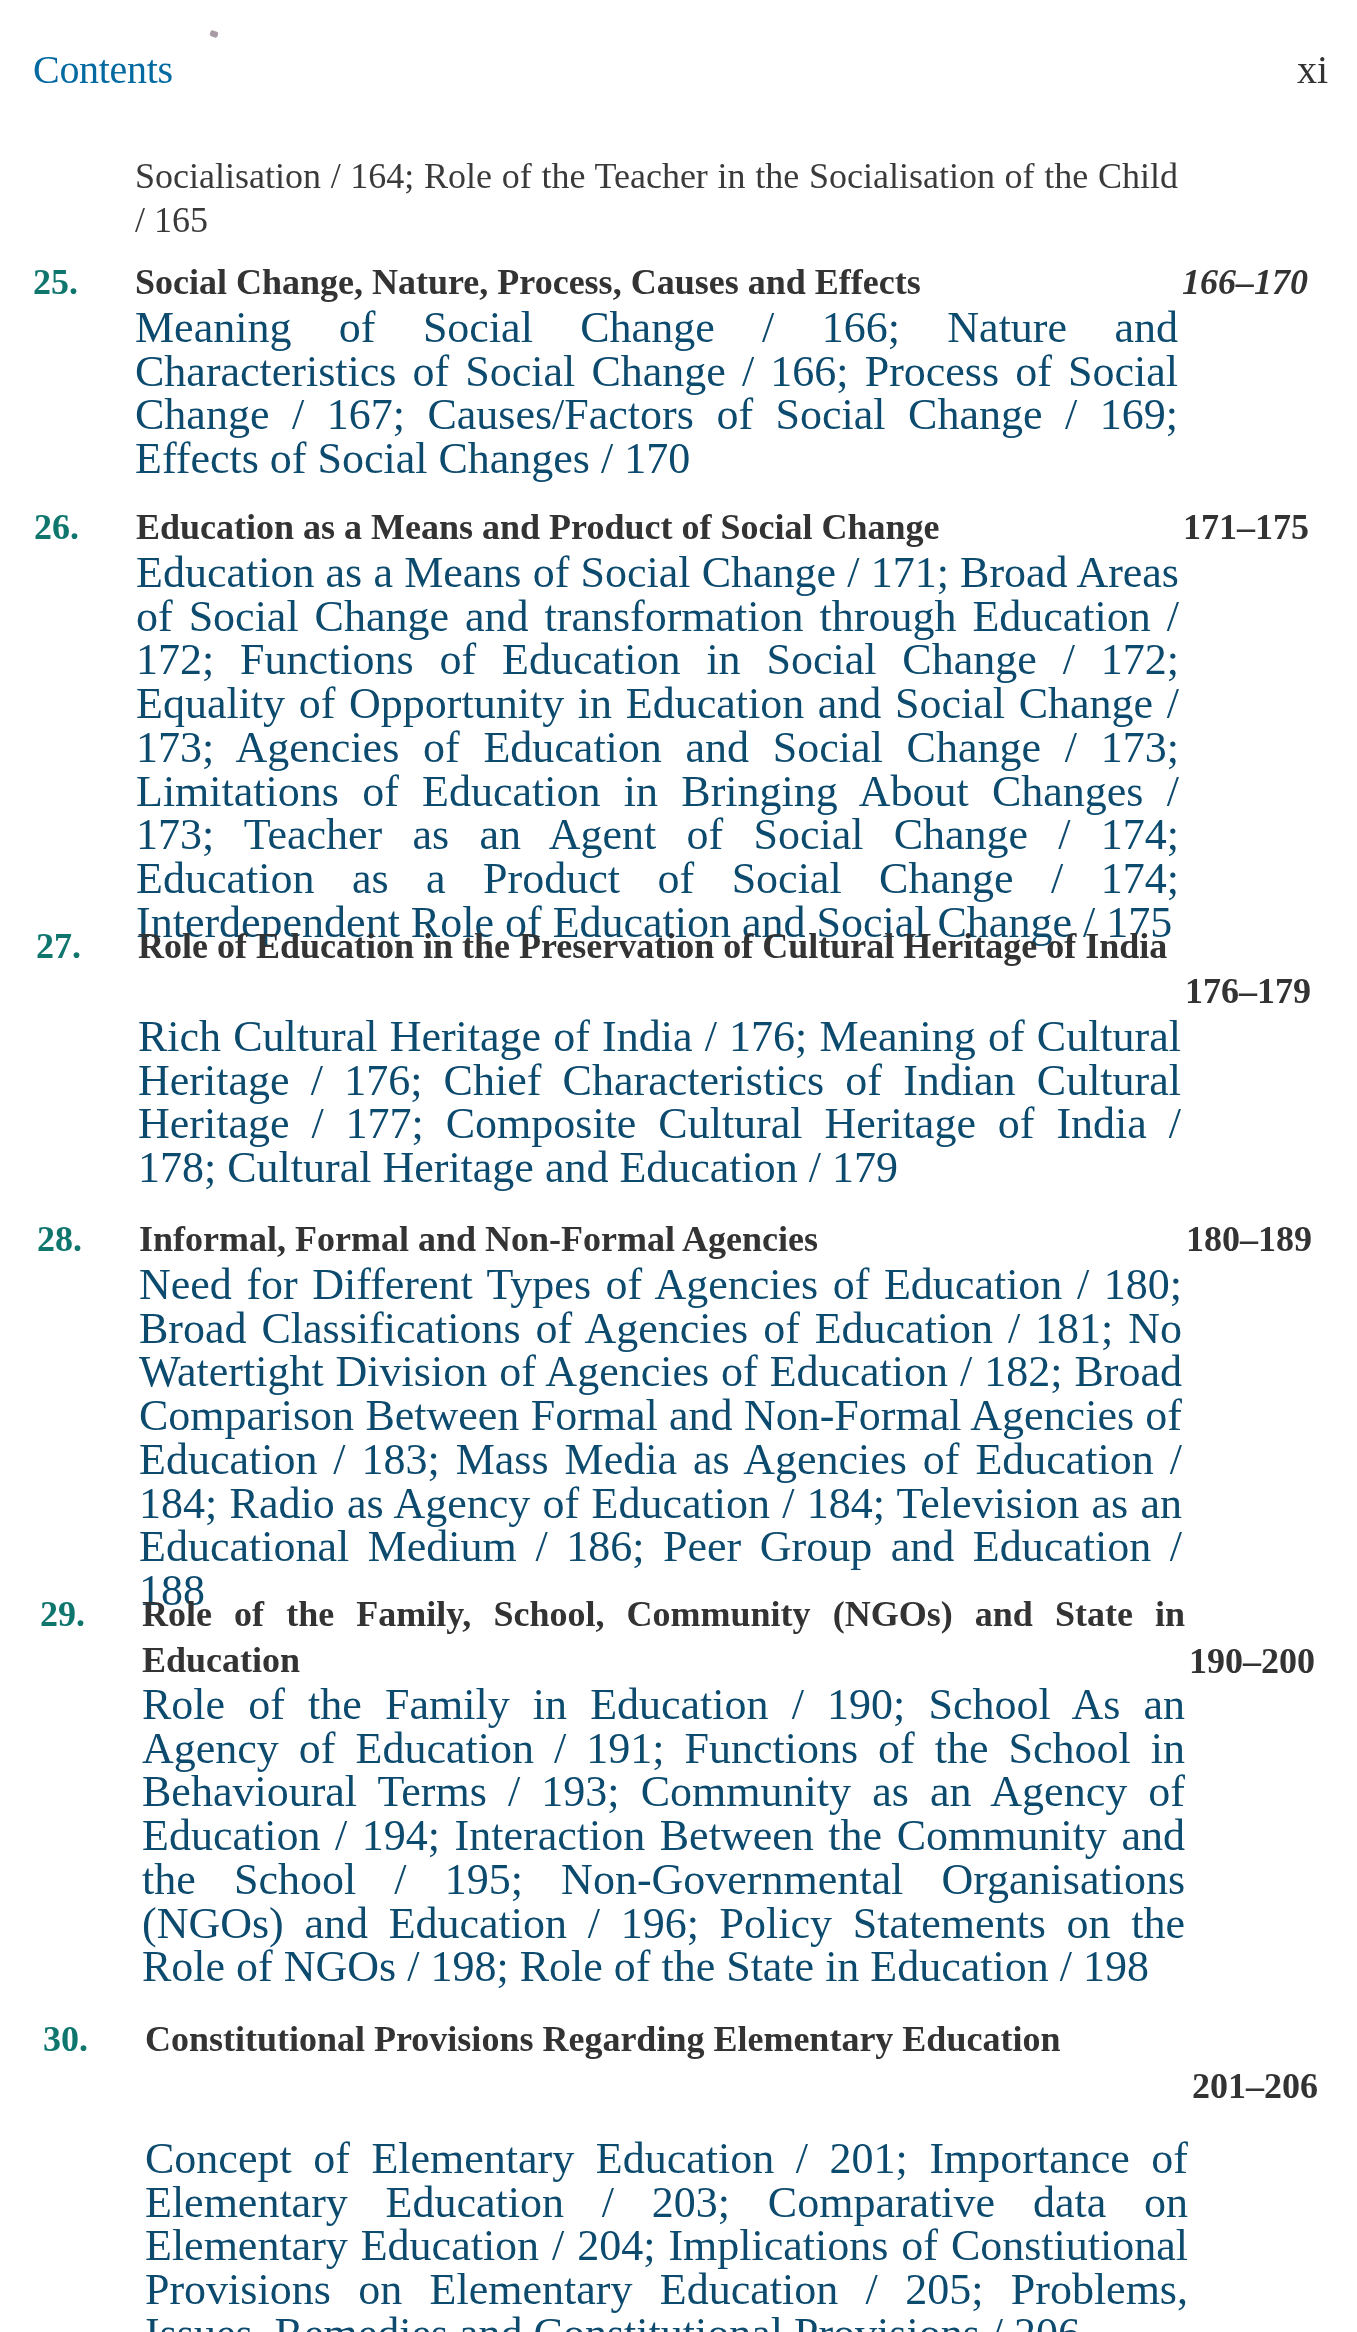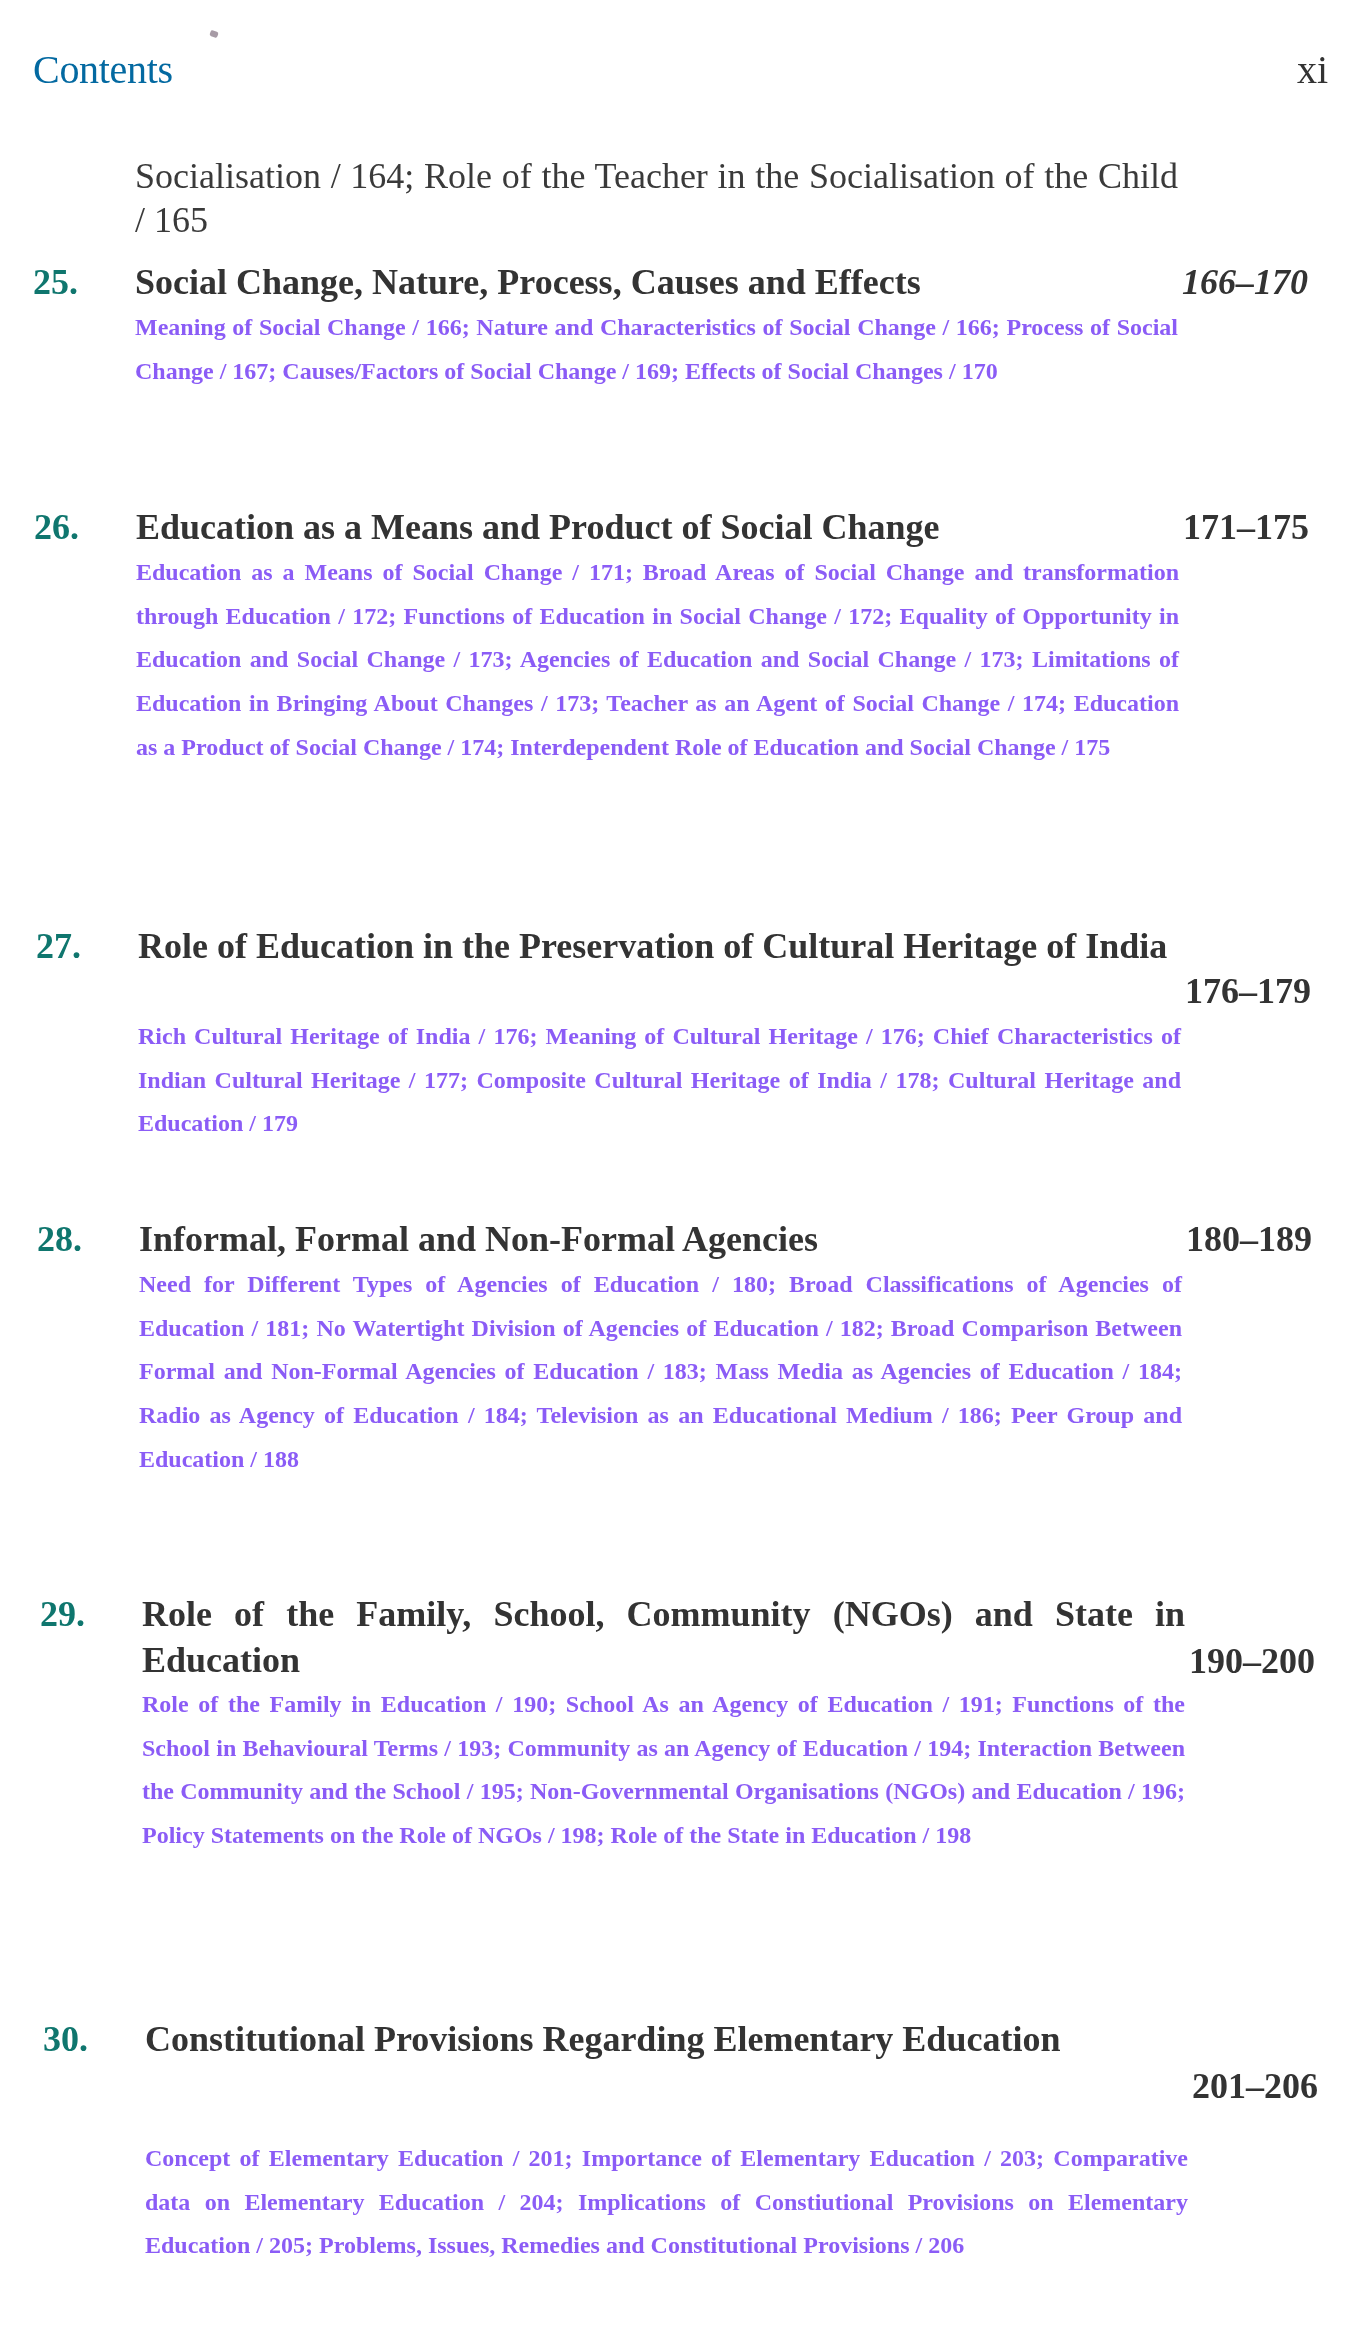--- a/index.html
+++ b/index.html
@@ -90,26 +90,25 @@
       white-space: nowrap;
     }
     .entry .pages.clip {
       width: 175px;
       overflow: hidden;
     }
     .entry .topics {
       position: absolute;
       left: 102px;
       width: 1043px;
-      font-size: 24px;
+      font-size: 44px;
       line-height: 43.7px;
       text-align: justify;
       text-align-last: left;
-      color: #8b5cf6;
-      font-weight: bold;
+      color: #0c4a6e;
     }
   </style>
 </head>
 <body>
 
 <div class="speck"></div>
 
 <div class="running-head">Contents</div>
 <div class="folio">xi</div>
 

